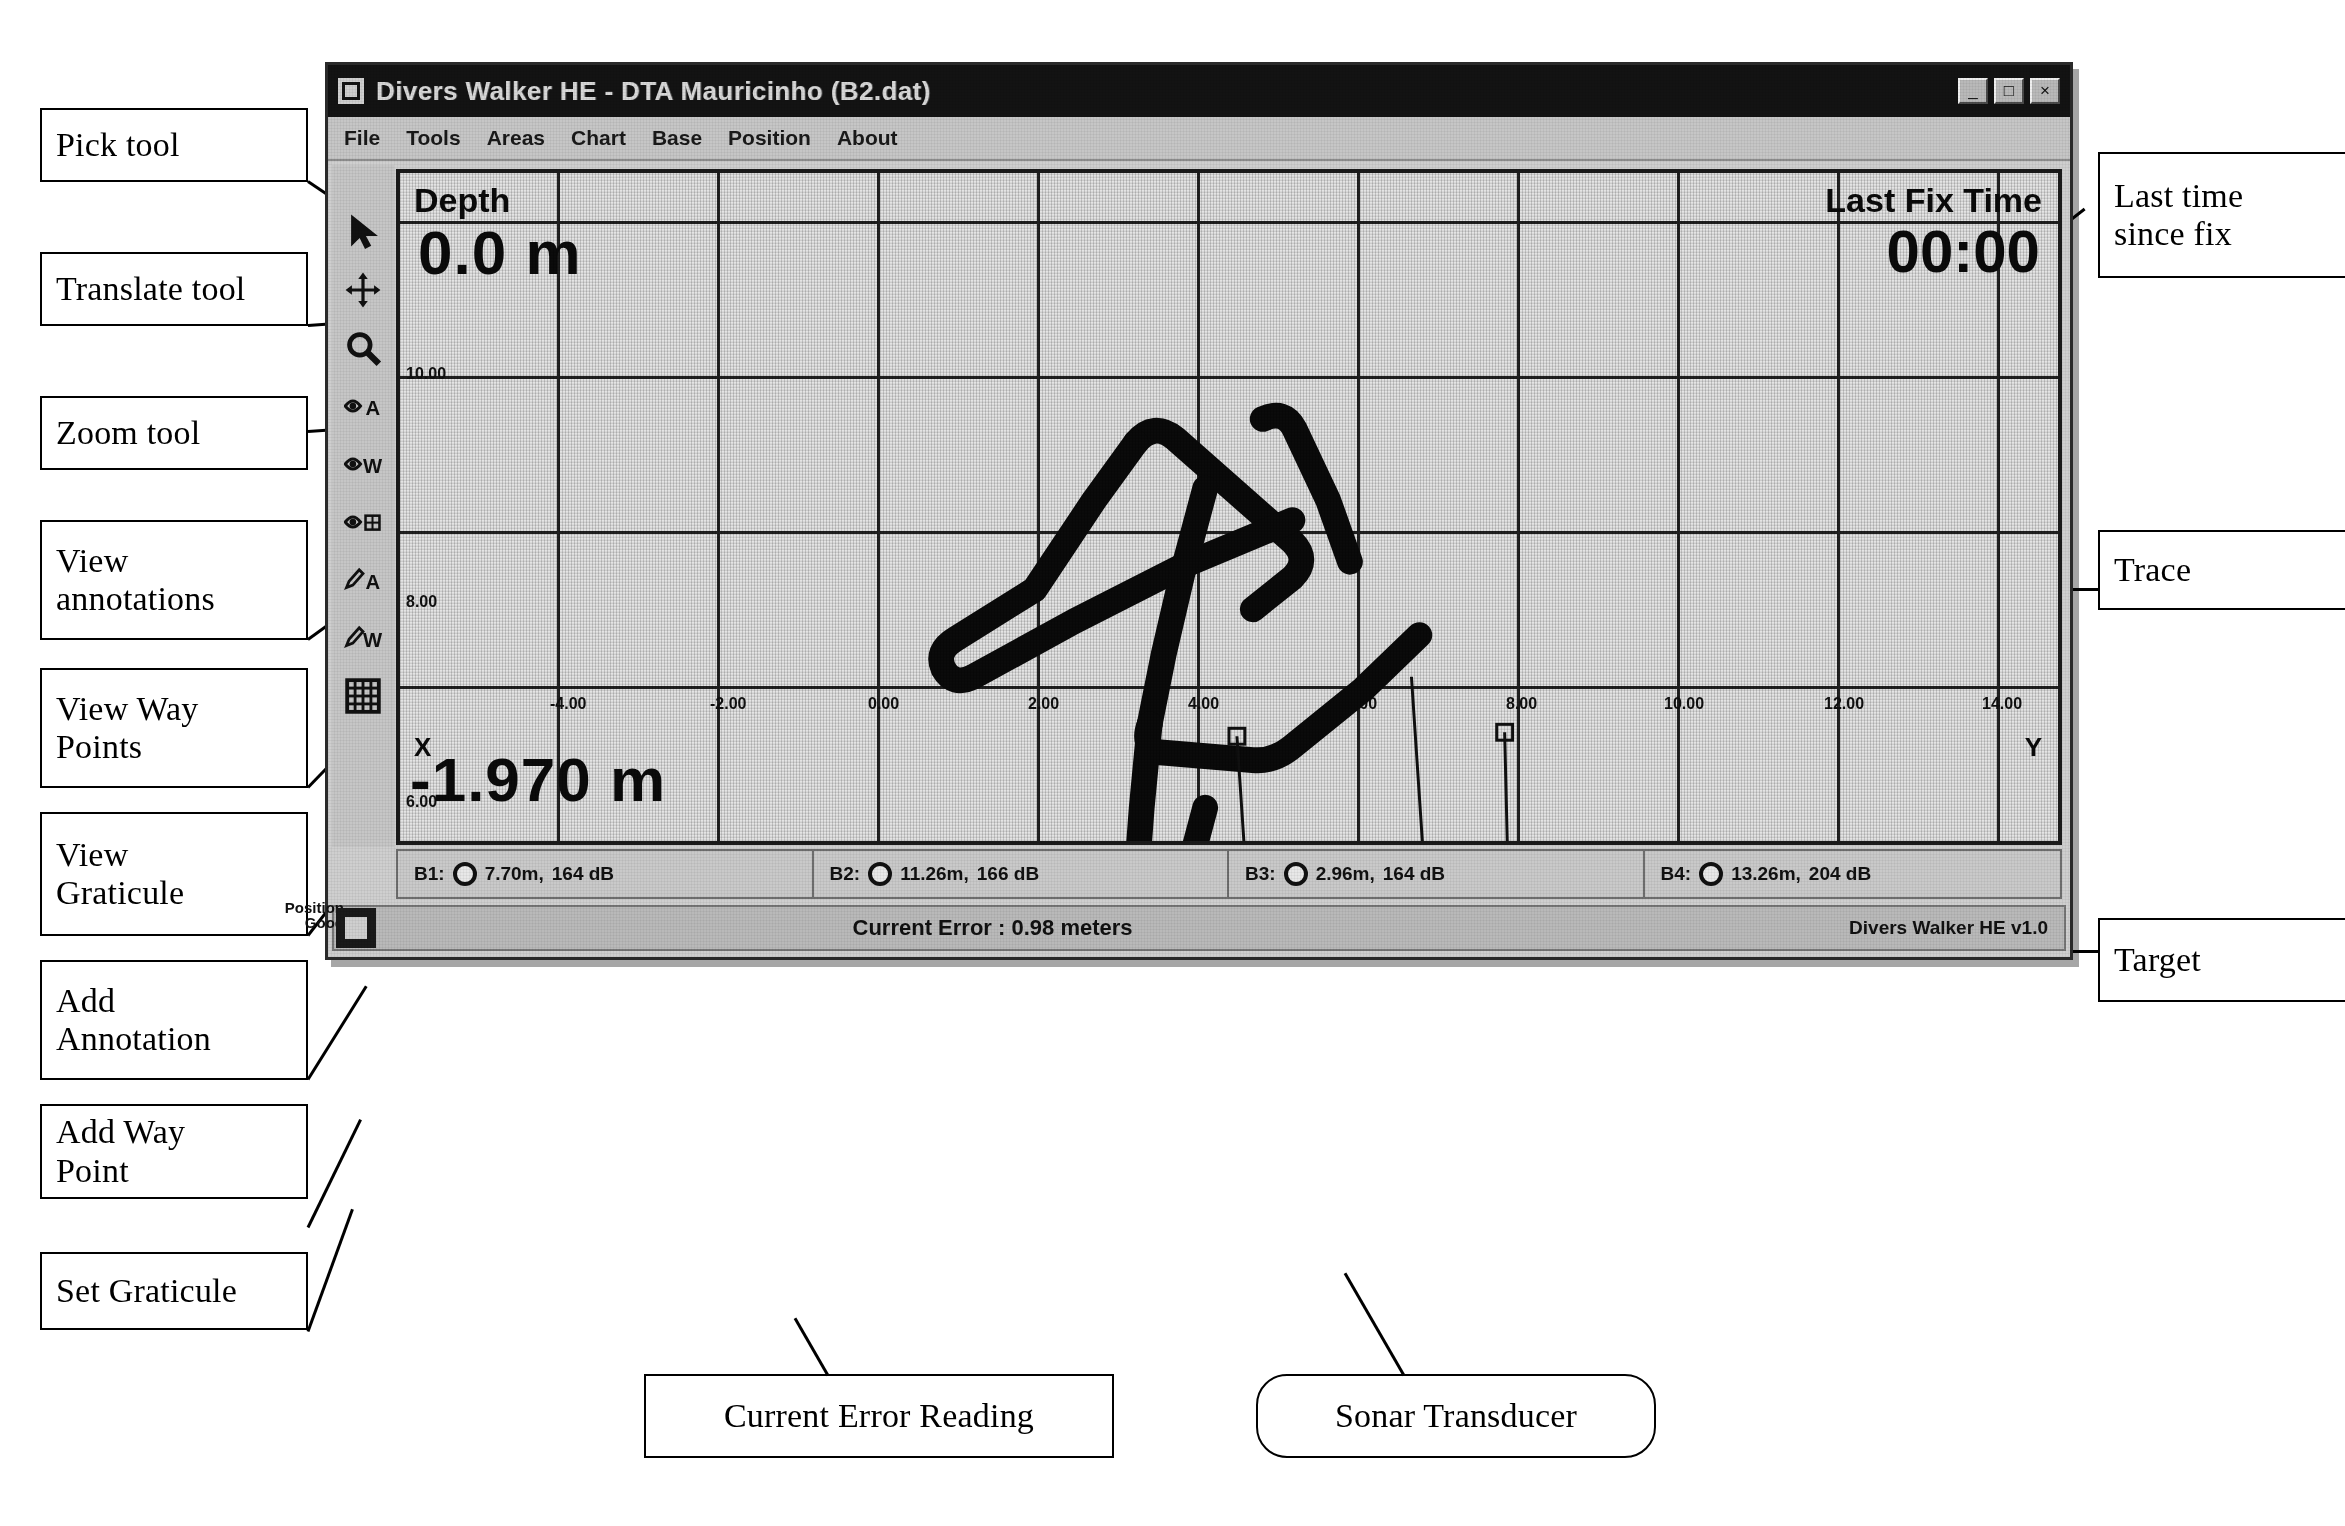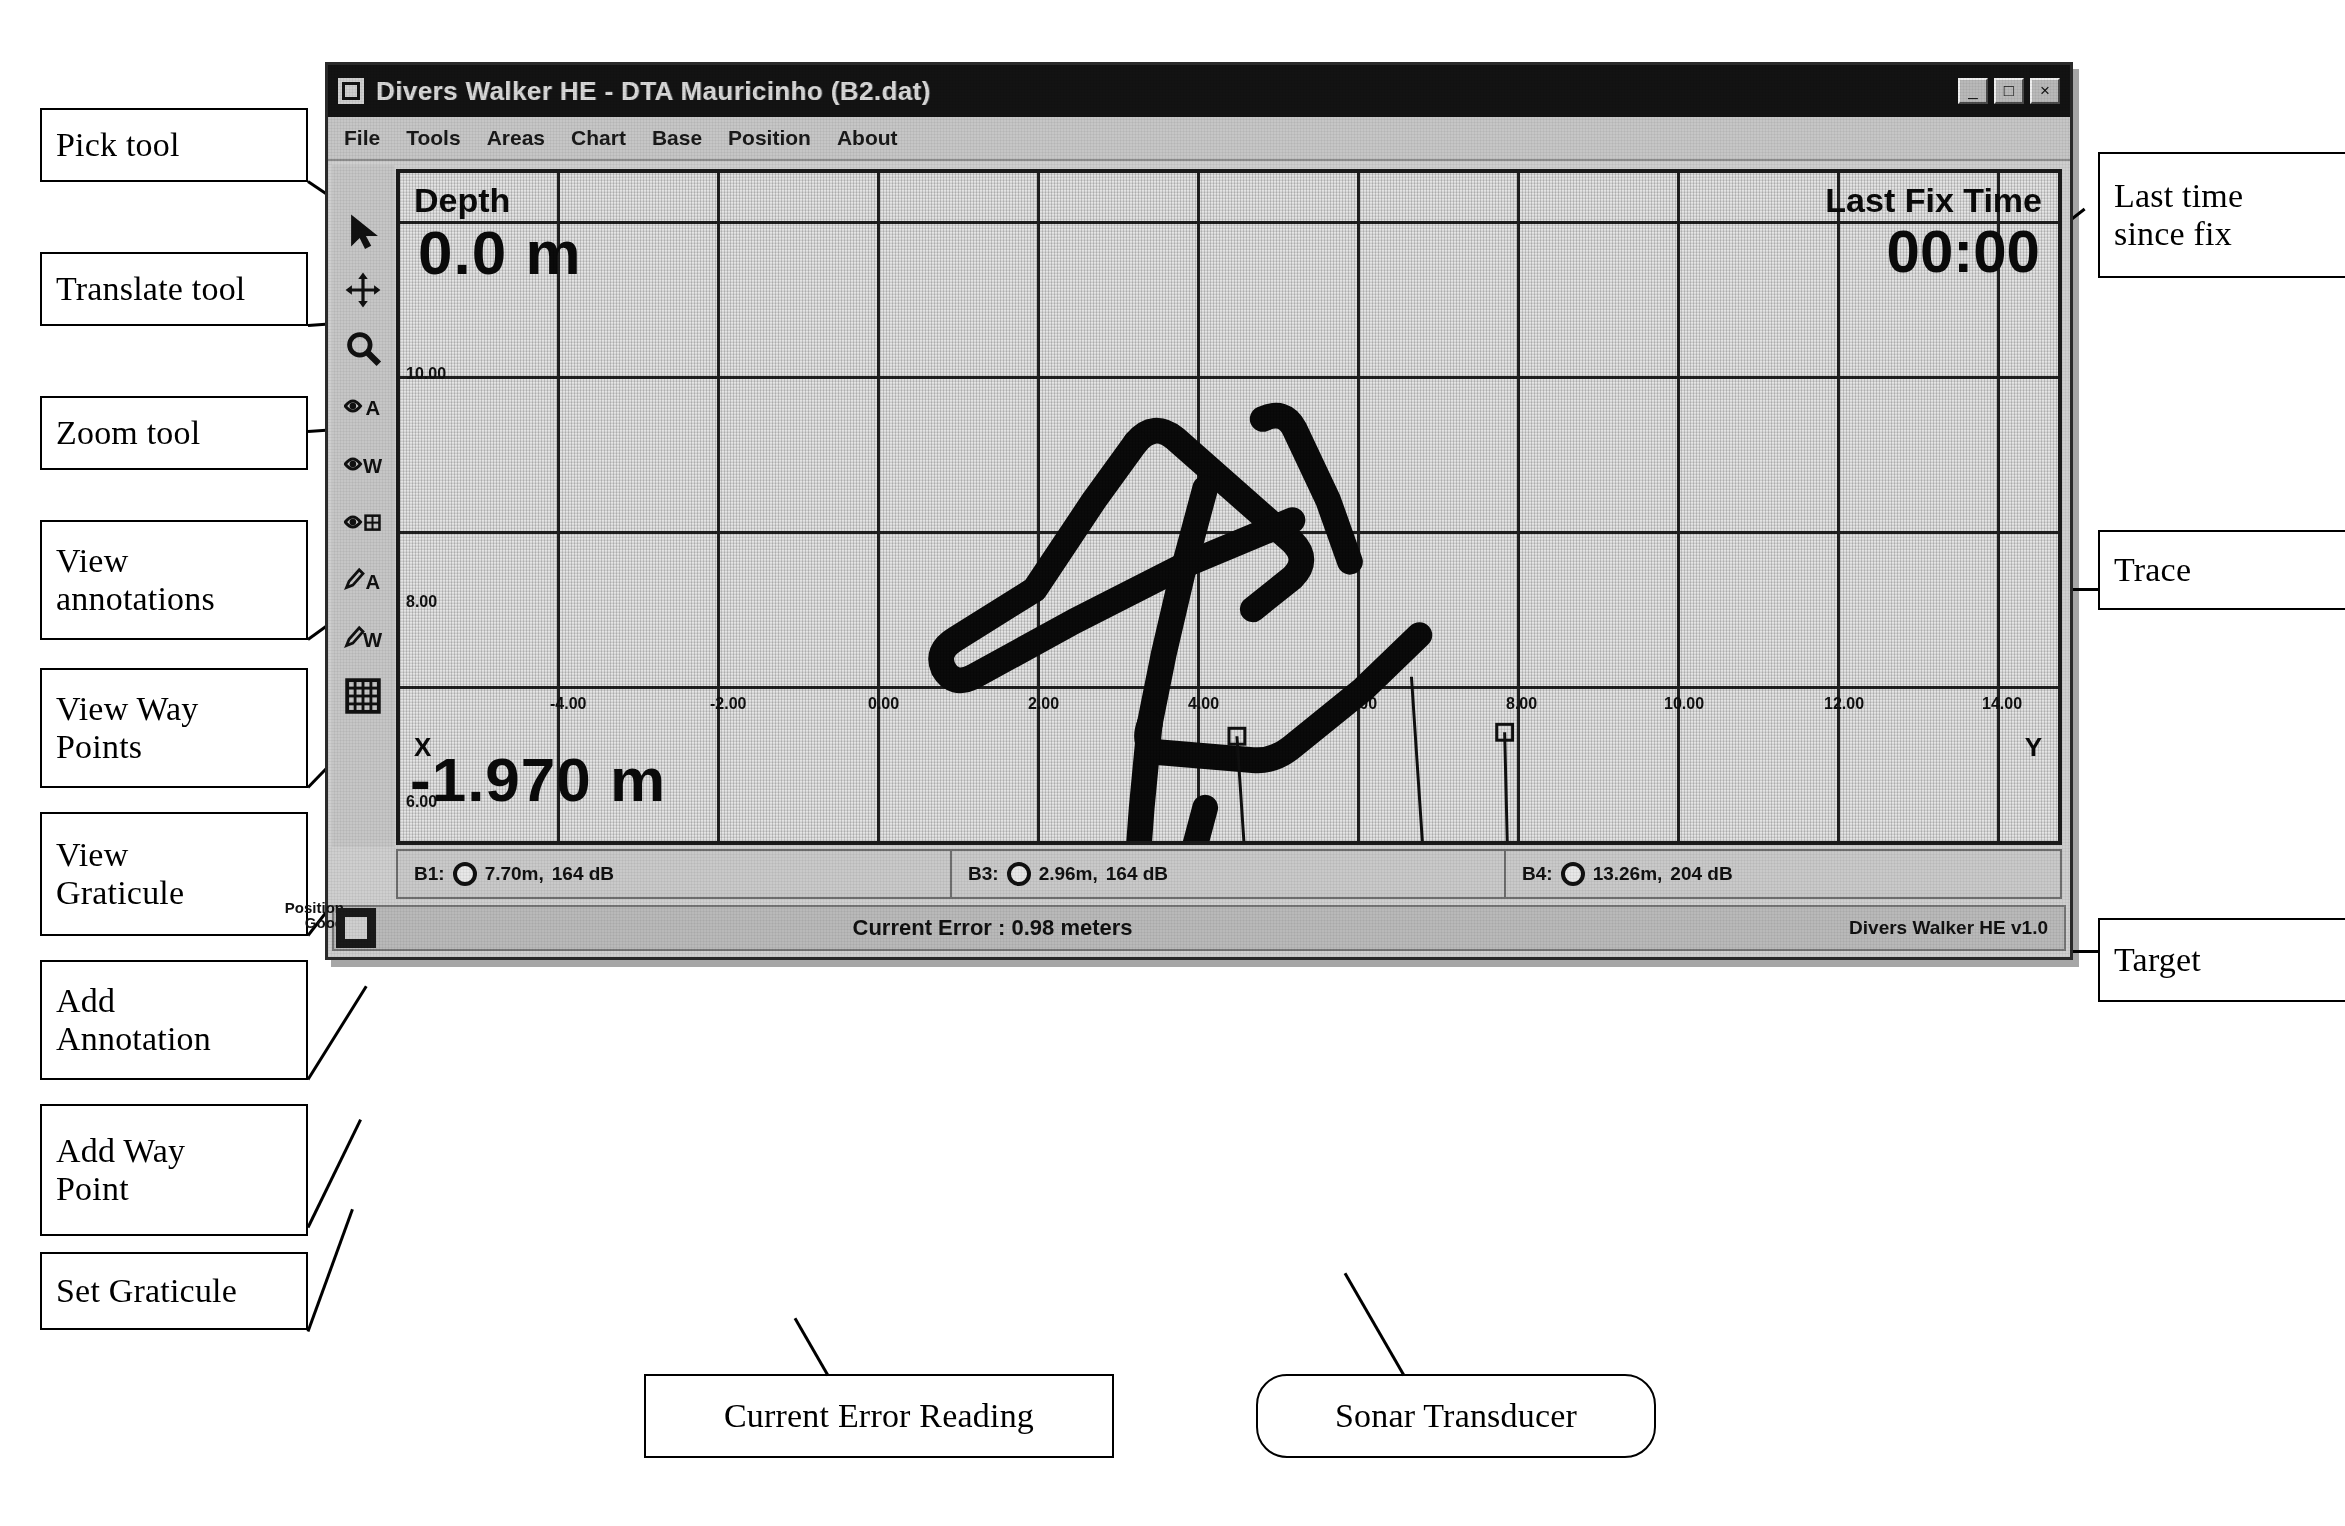--- a/index.html
+++ b/index.html
@@ -139,21 +139,21 @@
     <span>View</span>
     <span>Graticule</span>
   </div>
 </div>
 <div class="callout two" style="left:40px;top:960px;width:268px;height:120px;">
   <div>
     <span>Add</span>
     <span>Annotation</span>
   </div>
 </div>
-<div class="callout two" style="left:40px;top:1104px;width:268px;height:132px;">
+<div class="callout two" style="left:40px;top:1104px;width:268px;height:95px;">
   <div>
     <span>Add Way</span>
     <span>Point</span>
   </div>
 </div>
 <div class="callout" style="left:40px;top:1252px;width:268px;height:78px;">
   <span>Set Graticule</span>
 </div>
 
 <div class="leader" style="left:308px;top:180px;width:85px;transform:rotate(34deg);"></div>
@@ -356,20 +356,26 @@
   </div>
 
   <div id="beacon-strip">
     <div class="beacon">
       <span>B1:</span>
       <span class="dot"></span>
       <span>7.70m,</span>
       <span>164 dB</span>
     </div>
     <div class="beacon">
+      <span>B2:</span>
+      <span class="dot"></span>
+      <span>11.26m,</span>
+      <span>166 dB</span>
+    </div>
+    <div class="beacon">
       <span>B3:</span>
       <span class="dot"></span>
       <span>2.96m,</span>
       <span>164 dB</span>
     </div>
     <div class="beacon">
       <span>B4:</span>
       <span class="dot"></span>
       <span>13.26m,</span>
       <span>204 dB</span>

